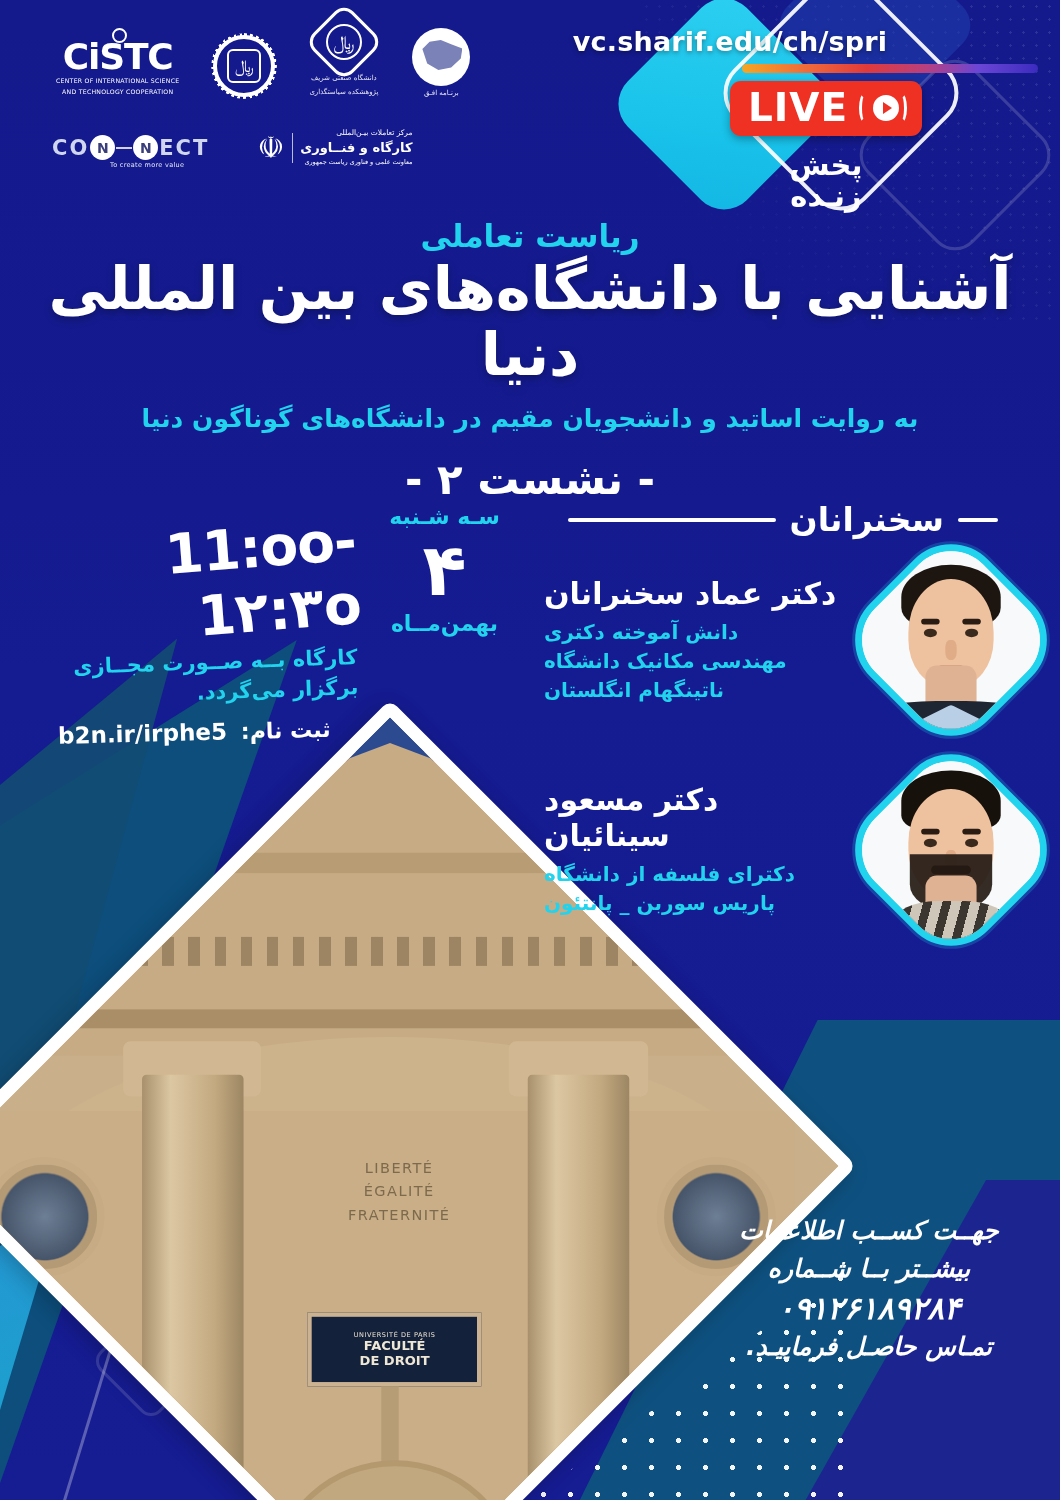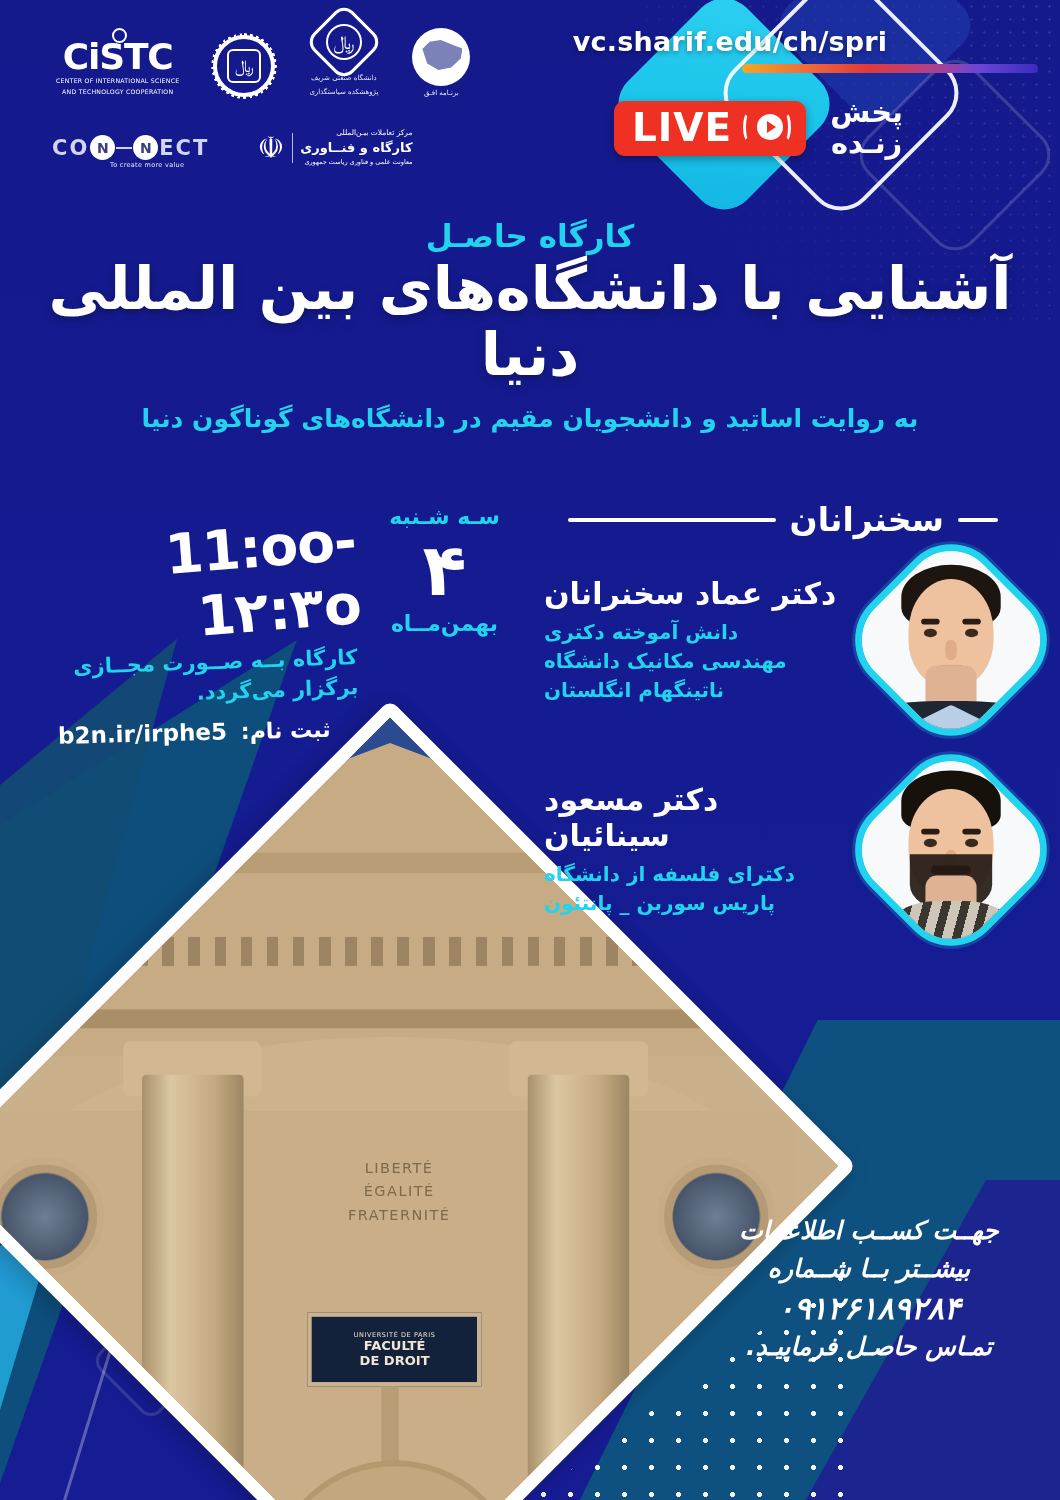--- a/index.html
+++ b/index.html
@@ -61,22 +61,22 @@
   .sq-blue-dark{position:absolute;left:170px;top:-10px;width:150px;height:150px;border-radius:26px;
     background:#1f3fae;opacity:.55;transform:rotate(45deg);}
   .sq-ghost{position:absolute;left:250px;top:120px;width:150px;height:150px;border-radius:26px;
     border:3px solid rgba(255,255,255,.16);transform:rotate(45deg);}
 
   .live-wrap{position:absolute;right:22px;top:26px;width:520px;text-align:left;z-index:8;}
   .url-line{color:#ffffff;font-weight:bold;font-size:27px;letter-spacing:.2px;direction:ltr;
     text-align:center;padding-right:96px;text-shadow:0 2px 5px rgba(0,0,0,.35);}
   .gradient-bar{height:9px;border-radius:5px;margin:7px 0 0 0;width:296px;margin-left:116px;
     background:linear-gradient(90deg,#f5a623 0%,#ef6a3b 22%,#e03a3a 42%,#b8407f 62%,#6b46d6 80%,#3c2bbf 100%);}
-  .live-row{display:flex;align-items:center;gap:24px;justify-content:flex-start;margin-top:24px;
-    padding-left:96px;direction:ltr;}
+  .live-row{display:flex;align-items:center;gap:14px;justify-content:flex-start;margin-top:8px;
+    padding-left:96px;direction:ltr;flex-direction:column;}
   .live-badge{background:#ef3124;border-radius:11px;padding:7px 16px 9px 18px;display:flex;align-items:center;gap:12px;
     box-shadow:0 3px 9px rgba(0,0,0,.32);}
   .live-text{color:#fff;font-weight:bold;font-size:39px;line-height:1;letter-spacing:1px;}
   .live-icon{width:46px;height:34px;position:relative;}
   .live-icon .dot{position:absolute;left:13px;top:4px;width:26px;height:26px;border-radius:50%;
     background:#fff;display:flex;align-items:center;justify-content:center;}
   .live-icon .tri{width:0;height:0;border-left:9px solid #ef3124;border-top:6px solid transparent;
     border-bottom:6px solid transparent;margin-left:3px;}
   .live-icon .arc{position:absolute;top:2px;width:11px;height:30px;border:3px solid #fff;border-radius:50%;}
   .live-icon .arc.l{left:-1px;border-right-color:transparent;border-top-color:transparent;border-bottom-color:transparent;}
@@ -328,23 +328,24 @@
         <span class="cn-node">N</span>
         <span class="cn-link"></span>
         <span class="cn-node">N</span>
         <span class="cn-letter">ECT</span>
         <span class="cn-tag">To create more value</span>
       </div>
     </div>
   </div>
 
   <div class="head">
-    <div class="kicker">کارگاه حاصـل</div>
+    <div class="kicker">ریاست تعاملی</div>
     <div class="title">آشنایی با دانشگاه‌های بین المللی دنیا</div>
     <div class="subtitle">به روایت اساتید و دانشجویان مقیم در دانشگاه‌های گوناگون دنیا</div>
+    <div class="session">- نشست ۲ -</div>
   </div>
 
   <div class="band">
     <div class="time-col">
       <div class="time-big">11:oo-1۲:۳o</div>
       <div class="time-note">
         <div>کارگاه بــه صــورت مجــازی</div>
         <div>برگزار می‌گردد.</div>
       </div>
       <div class="reg-row">

